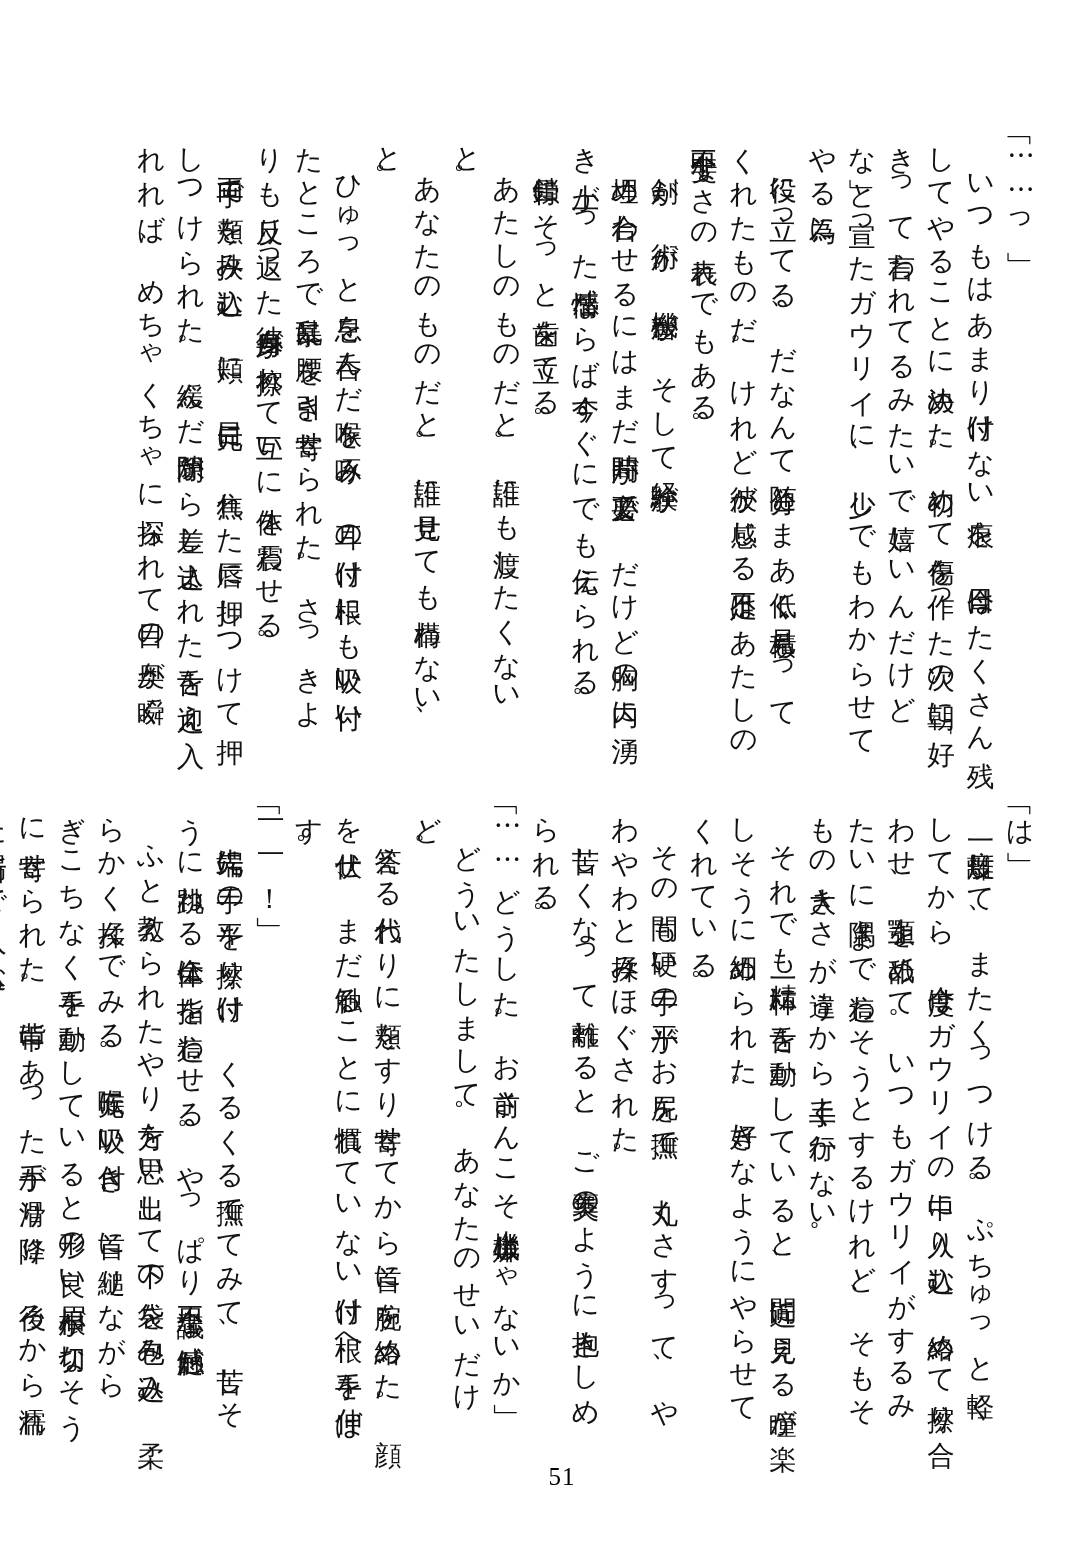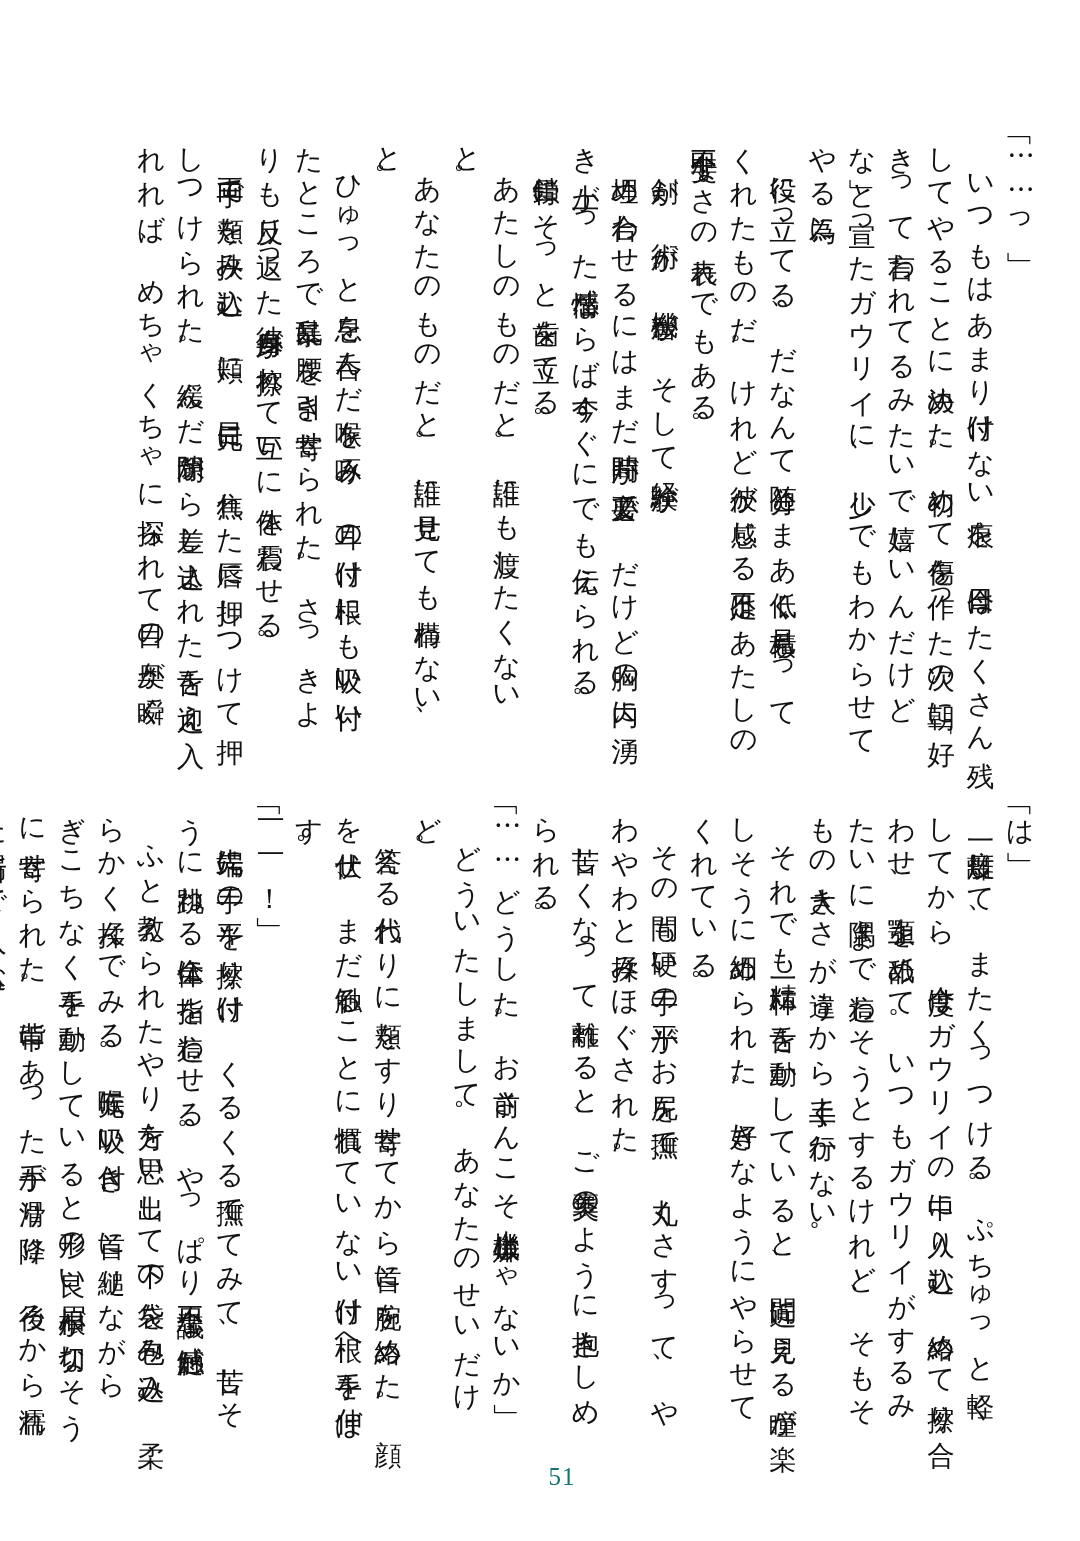--- a/index.html
+++ b/index.html
@@ -66,21 +66,21 @@
 
   
   .folio {
     position: absolute;
     left: 0;
     right: 0;
     top: 1463px;
     text-align: center;
     font-family: "Liberation Serif", "DejaVu Serif", serif;
     font-size: 25px;
-    color: #0f766e;
+    color: #000000;
     letter-spacing: 1px;
     padding-left: 44px;
   }
 </style>
 </head>
 <body>
 
 <div class="page">
 
   <div class="text-block" id="block-top">

